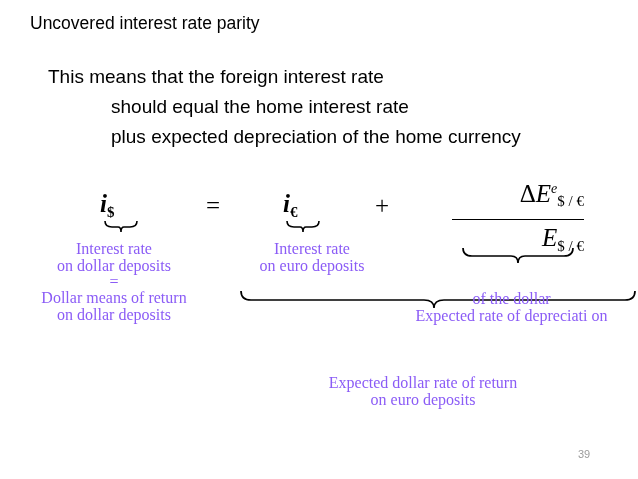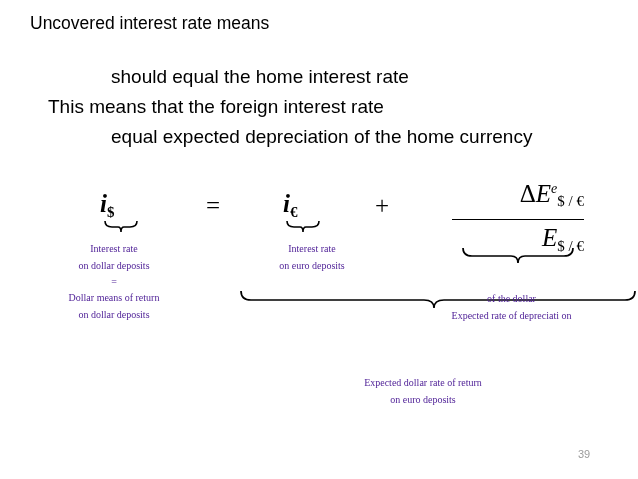--- a/index.html
+++ b/index.html
@@ -153,23 +153,23 @@
   
   .brace {
     position: absolute;
   }
   .brace svg { display: block; }
 
   
   .caption {
     position: absolute;
     font-family: "Liberation Serif", serif;
-    font-size: 10px;
+    font-size: 16px;
     line-height: 17px;
-    color: #4c1d95;
+    color: #8b5cf6;
     text-align: center;
     white-space: nowrap;
   }
   .caption .eqsign {
     display: block;
     line-height: 15px;
   }
 
   .cap-dollar   { left: 14px;  top: 72px;  width: 200px; }
   .cap-euro     { left: 222px; top: 72px;  width: 180px; }
@@ -184,26 +184,26 @@
     font-family: "Liberation Sans", sans-serif;
     font-size: 11px;
     color: #9b9b9b;
   }
 </style>
 </head>
 <body>
 
 <div id="slide">
 
-  <div class="slide-title">Uncovered interest rate means</div>
+  <div class="slide-title">Uncovered interest rate parity</div>
 
   <div class="body-block">
+    <div class="body-line indent-1">This means that the foreign interest rate</div>
     <div class="body-line indent-2">should equal the home interest rate</div>
-    <div class="body-line indent-1">This means that the foreign interest rate</div>
-    <div class="body-line indent-2">equal expected depreciation of the home currency</div>
+    <div class="body-line indent-2">plus expected depreciation of the home currency</div>
   </div>
 
   <div class="equation-area">
 
     <div class="eq-term term-idollar">
       <span>i</span><span class="sub">$</span>
     </div>
 
     <div class="eq-term term-equals">=</div>
 

